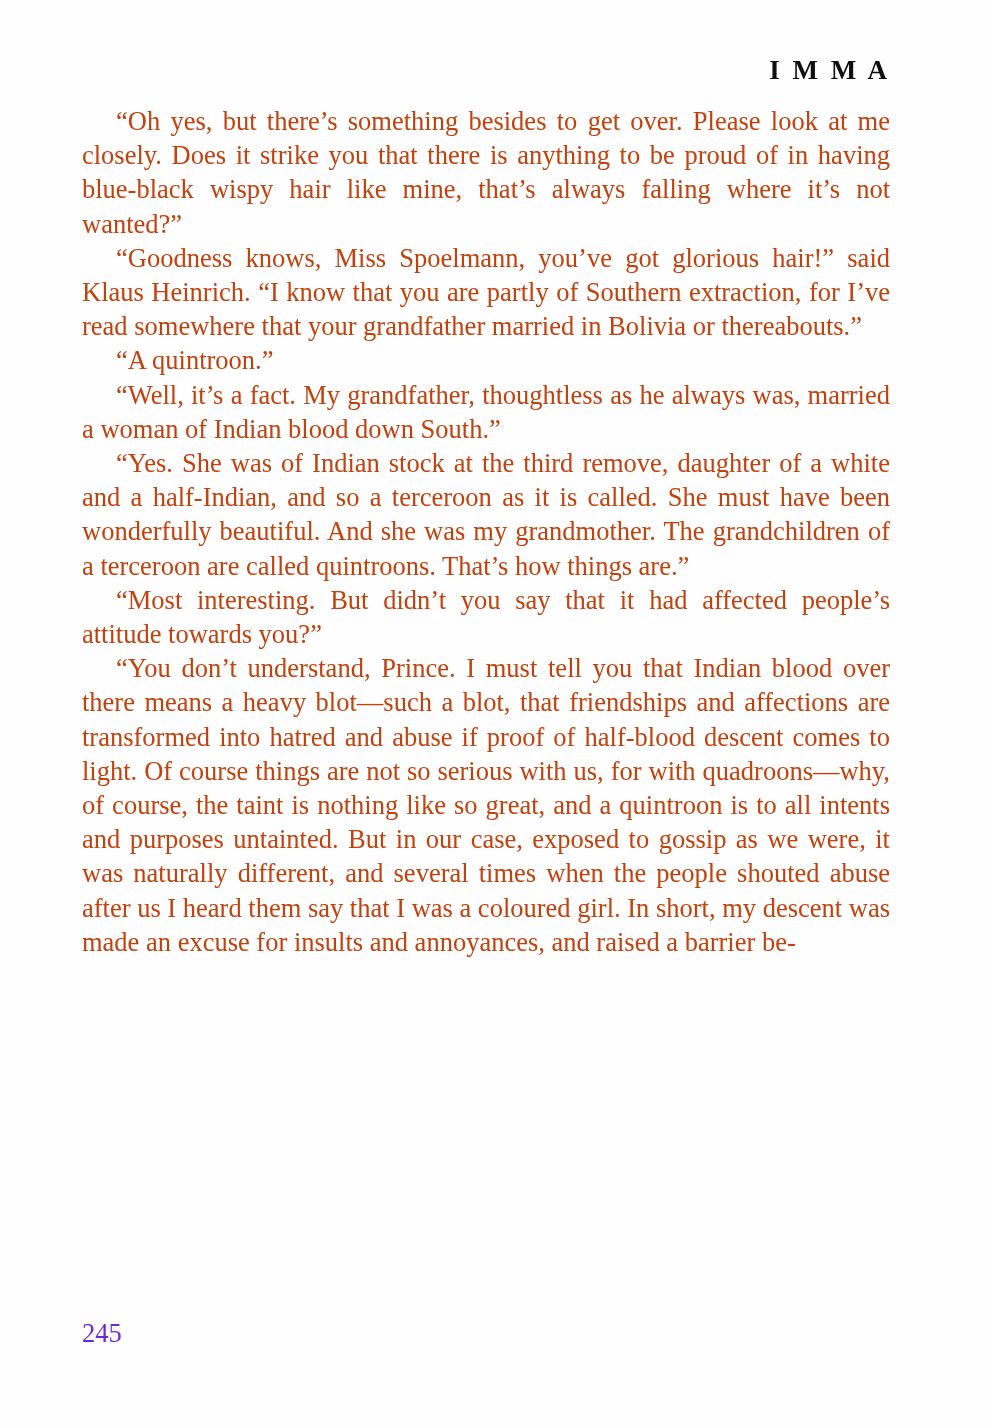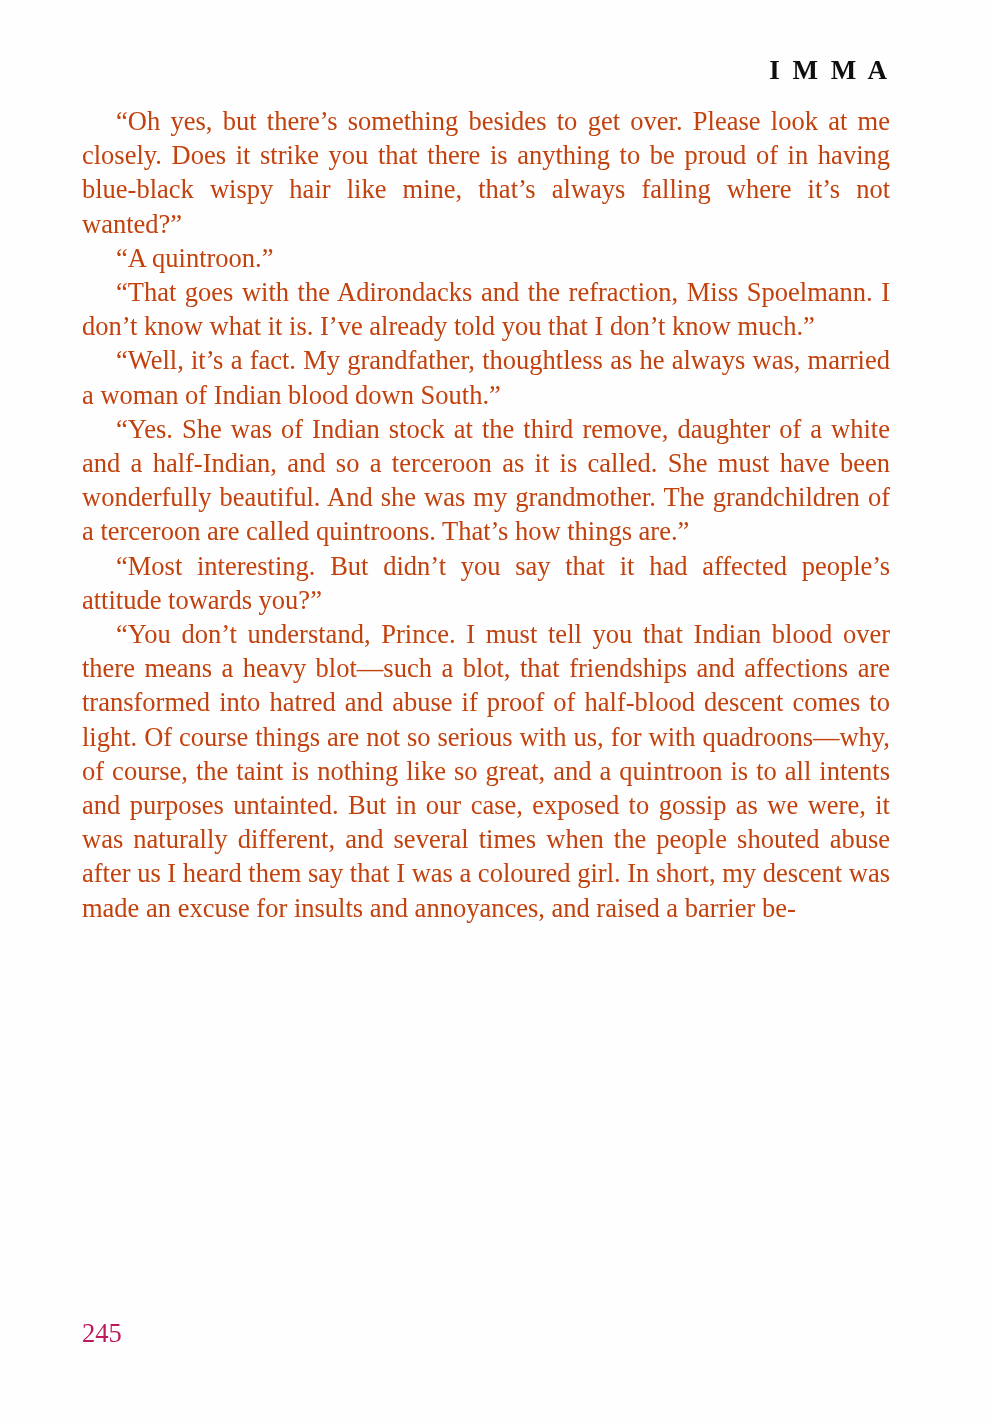--- a/index.html
+++ b/index.html
@@ -41,40 +41,40 @@
   }
   .body-text p {
     margin: 0;
     text-indent: 34px;
   }
   .folio {
     position: absolute;
     left: 82px;
     top: 1318px;
     font-size: 26.5px;
-    color: #be185d;
+    color: #6d28d9;
   }
   
   .body-text p, .running-head, .folio {
     -webkit-font-smoothing: antialiased;
   }
 </style>
 </head>
 <body>
 
 <div class="page">
 
   <div class="page-inner">
 
     <div class="running-head">I M M A</div>
 
     <div class="body-text">
       <p>“Oh yes, but there’s something besides to get over.  Please look at me closely.  Does it strike you that there is anything to be proud of in having blue-black wispy hair like mine, that’s always falling where it’s not wanted?”</p>
+      <p>“Goodness knows, Miss Spoelmann, you’ve got glorious hair!” said Klaus Heinrich.  “I know that you are partly of Southern extraction, for I’ve read somewhere that your grandfather married in Bolivia or thereabouts.”</p>
       <p>“A quintroon.”</p>
-      <p>“That goes with the Adirondacks and the refraction, Miss Spoelmann.  I don’t know what it is.  I’ve already told you that I don’t know much.”</p>
       <p>“Well, it’s a fact.  My grandfather, thoughtless as he always was, married a woman of Indian blood down South.”</p>
       <p>“Yes.  She was of Indian stock at the third remove, daughter of a white and a half-Indian, and so a terceroon as it is called. She must have been wonderfully beautiful.  And she was my grandmother.  The grandchildren of a terceroon are called quintroons.  That’s how things are.”</p>
       <p>“Most interesting.  But didn’t you say that it had affected people’s attitude towards you?”</p>
       <p>“You don’t understand, Prince.  I must tell you that Indian blood over there means a heavy blot—such a blot, that friendships and affections are transformed into hatred and abuse if proof of half-blood descent comes to light.  Of course things are not so serious with us, for with quadroons—why, of course, the taint is nothing like so great, and a quintroon is to all intents and purposes untainted.  But in our case, exposed to gossip as we were, it was naturally different, and several times when the people shouted abuse after us I heard them say that I was a coloured girl.  In short, my descent was made an excuse for insults and annoyances, and raised a barrier be-</p>
     </div>
 
   </div>
 
   <div class="folio">245</div>
 

